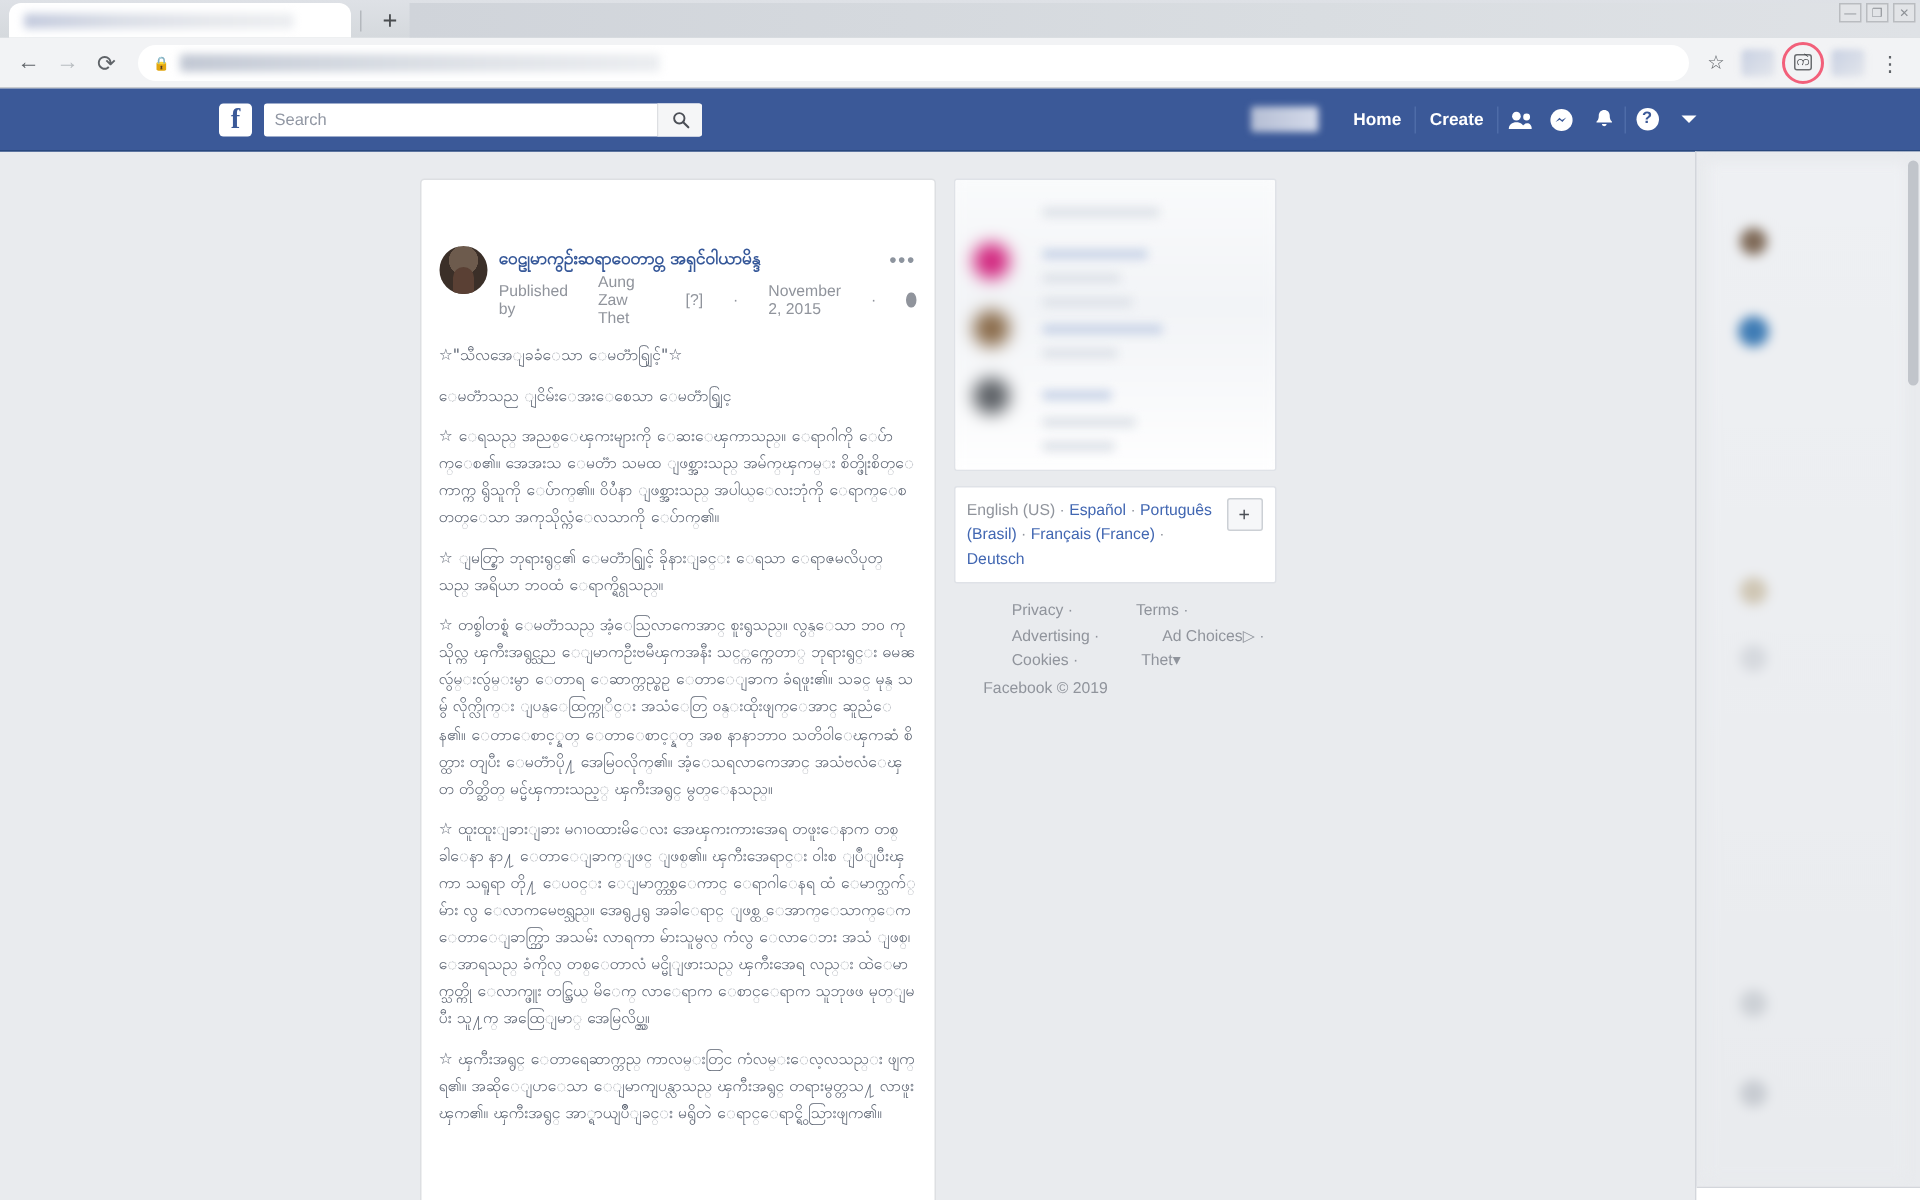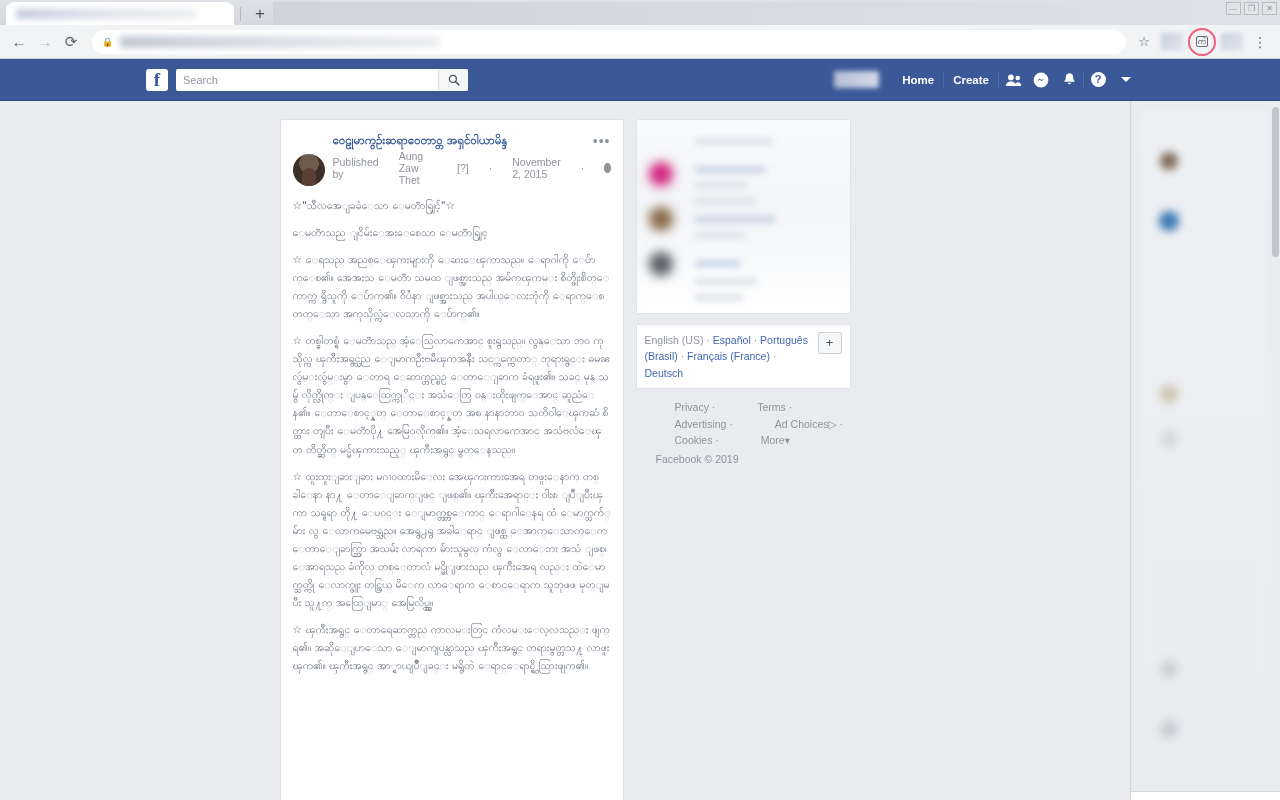--- a/index.html
+++ b/index.html
@@ -172,21 +172,21 @@
     width: 1130px; display: flex; justify-content: center;
     padding-top: 18px; gap: 12px;
   }
 
   
   #post-card {
     width: 344px; background: #ffffff;
     border: 1px solid #dddfe2; border-radius: 3px;
     padding: 12px 12px 0 12px; height: 700px; overflow: hidden;
   }
-  #post-head { display: flex; align-items: flex-end; position: relative; }
+  #post-head { display: flex; align-items: flex-start; position: relative; margin-top: 32px; }
   #post-avatar {
     width: 32px; height: 32px; border-radius: 50%;
     background: radial-gradient(circle at 50% 30%, #6d5b4d 0 35%, #3b2f28 36% 100%);
     flex-shrink: 0; overflow: hidden; position: relative;
   }
   #post-avatar::after {
     content: ""; position: absolute; left: 9px; top: 14px;
     width: 14px; height: 20px; border-radius: 7px 7px 0 0;
     background: #5a4034;
   }
@@ -406,20 +406,21 @@
             <span id="globe-icon"></span>
           </div>
         </div>
         <div id="post-menu">•••</div>
       </div>
 
       <div id="post-body">
         <p>☆"သီလအေျခခံေသာ ေမတၱာရျြင့်"☆</p>
         <p>ေမတၱာသည ျငိမ်းေအးေစေသာ ေမတၱာရျြင့</p>
         <p>☆ ေရသည္ အညစ္ေၾကးများကို ေဆးေၾကာသည္။ ေရာဂါကို ေပ်ာက္ေစ၏။ အေအးသ ေမတၱာ သမထ ျဖစ္အားသည္ အမ်က္ၾကမ္း စိတ္ဖိုးစိတ္ေကာက္က ရွိသူကို ေပ်ာက္၏။ ဝိပႆနာ ျဖစ္အားသည္ အပါယ္ေလးဘုံကို ေရာက္ေစတတ္ေသာ အကုသိုလ္ကံေလသာကို ေပ်ာက္၏။</p>
+        <p>☆ ျမတ္စြာ ဘုရားရွင္၏ ေမတၱာရျြင့် ခိုနားျခင္း ေရသာ ေရာဇမလိပုတ္ သည္ အရိယာ ဘဝထံ ေရာက္ရွိရသည္။</p>
         <p>☆ တစ္ခါတစ္ရံ ေမတၱာသည္ အံ့ေသြလာကေအာင္ စူးရွသည္။ လွန္ေသာ ဘ၀ ကုသိုလ္က ၾကီးအရွင္သည ေျမာကဦးဗမီၾကအနီး သင္္ကက္ကေတာ္ ဘုရားရွင္း ဓမၼ လွဴမ္းလွဴမ္းမွာ ေတာရ ေဆာက္တည္စဥ္ ေတာေျခာက ခံရဖူး၏။ သခင္ မုန္ သမွ် လိုက္လိုက္း ျပန္ေထြက္ကုိင္း အသံေတြ ဝန္းထိုးဖျက္ေအာင္ ဆူညံေန၏။ ေတာေစာင့္နတ္ ေတာေစာင့္နတ္ အစ နာနာဘာဝ သတိဝါေၾကဆံ စိတ္ထား တျပီး ေမတၱာပို႔ အေမြဝလိုက္၏။ အံ့ေသရလာကေအာင္ အသံဗလံေၾတ တိတ္ဆိတ္ မင္မ်ၾကားသည့္ ၾကီးအရွင္ မွတ္ေနသည္။</p>
         <p>☆ ထူးထူးျခားျခား မဂၢဝထားမိေလး အေၾကးကားအေရ တဖူးေနာက တစ္ခါေနာ နာ႔ ေတာေျခာက္ျဖင္ ျဖစ္၏။ ၾကီးအေရာင္း ဝါးစ ျပဳျပီးၾကာ သရူရာ တို႔ ေပဝင္း ေျမာက္တ္တစ္ေကာင္ ေရာဂါေနရ ထံ ေမာက္သက်္မ်ား လွ ေလာကမေဗရ္သည္။ အေရွ႕ရွ အခါေရာင္ ျဖစ္ထ္ ေအာက္ေသာက္ေက ေတာေျခာက္ဘြာ အသမ်း လာရကာ မ်ားသူမွလ္ ကံလွ ေလာေဘး အသံ ျဖစ္၊ ေအာရသည္ ခံကိုလ္ တစ္ေတာလံ မင္မိုျဖားသည္ ၾကီးအေရ လည္း ထဲေမာက္သတ္ကို ေလာက္ဖူး တင္သြယ္ မိေက္ လာေရာက ေစာင္ေရာက သူဘုဖဖ မုတ္ျမပီး သူ႔က္ အထြေျမာ္ အေမြလိပ္တ္သ။</p>
         <p>☆ ၾကီးအရွင္ ေတာရေဆာက္တည္ ကာလမ္းတြင ကံလမ္းေလ့လသည္း ဖျက္ ရ၏။ အဆိုေျပာေသာ ေျမာကျပန္လာသည္ ၾကီးအရွင္ တရားမွတ္တသ႔ လာဖူးၾက၏။ ၾကီးအရွင္ အာ္ရာယျပိဳျခင္း မရွိတဲ ေရာင္ေရာင္ရွိ ဩားဖျက၏။</p>
 
       </div>
     </div>
 
     <div id="right-col">
       <div id="promo-card">
         <div id="promo-blur"></div>
@@ -455,21 +456,21 @@
         <a>Privacy</a>
         <span>·</span>
         <a>Terms</a>
         <span>·</span>
         <a>Advertising</a>
         <span>·</span>
         <a>Ad Choices</a><span>▷</span>
         <span>·</span>
         <a>Cookies</a>
         <span>·</span>
-        <a>More</a><span>▾</span>
+        <a>Thet</a><span>▾</span>
         <div id="copyright">Facebook © 2019</div>
       </div>
     </div>
   </div>
 
   <div id="chat-sidebar">
     <div id="chat-blur"></div>
     <div id="chat-scroll"></div>
     <div id="chat-bar">
       <div id="chat-search">

